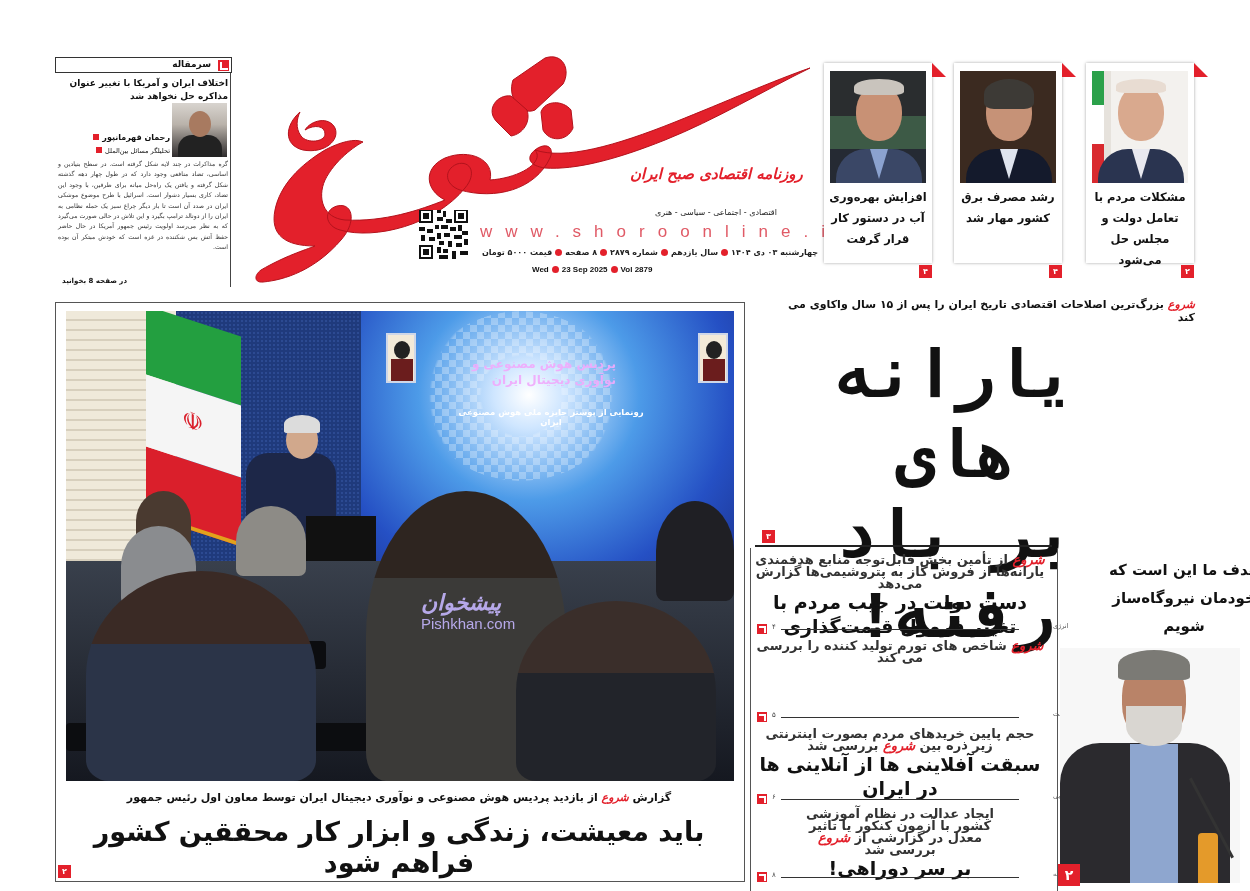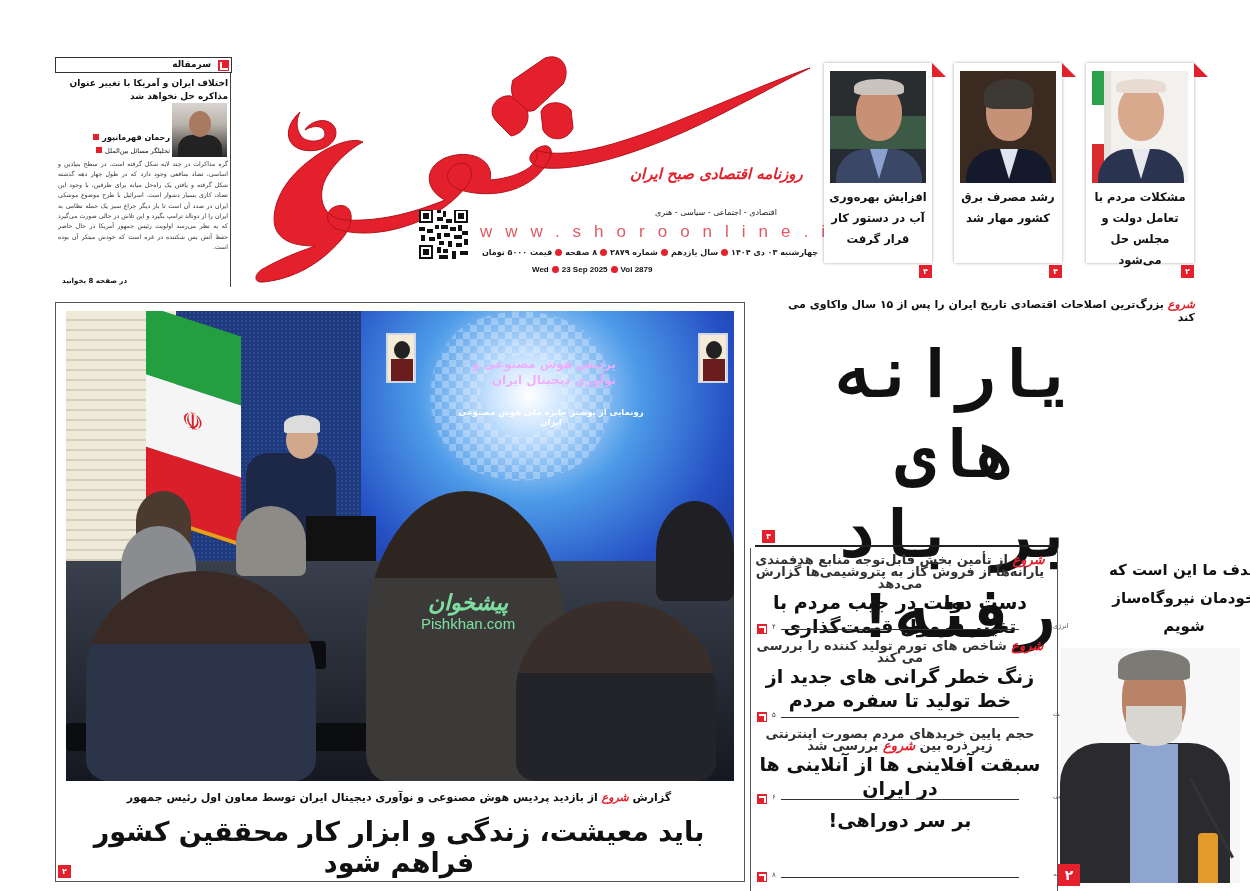--- a/index.html
+++ b/index.html
@@ -63,21 +63,21 @@
   #photo .flag .r { height:33%; background:#da1f2b; border-bottom:4px solid #e2a21c; }
   #photo .flag .emb { position:absolute; left:36px; top:18px; color:#da1f2b; font-size:24px; font-weight:bold; }
   #photo .speaker-head { position:absolute; left:220px; top:110px; width:32px; height:38px; border-radius:50%; background:#d1a88c; }
   #photo .speaker-hair { position:absolute; left:218px; top:104px; width:36px; height:18px; border-radius:50% 50% 10% 10%; background:#dcdcdc; }
   #photo .speaker-body { position:absolute; left:180px; top:142px; width:90px; height:110px; background:#1d2748; border-radius:22px 22px 0 0; }
   #photo .podium { position:absolute; left:240px; top:205px; width:70px; height:52px; background:#111; color:#bfc7d8; font-size:6px; padding:8px 4px; }
   #photo .floor { position:absolute; left:0; top:250px; width:668px; height:220px; background: linear-gradient(180deg,#39404c 0%, #151820 100%); }
   #photo .chair { position:absolute; height:28px; background:#0c0d10; border-radius:4px; }
   #photo .person { position:absolute; border-radius:50% 50% 10% 10%; }
   #photo .plants { position:absolute; left:360px; top:245px; width:90px; height:22px; background: radial-gradient(circle at 20% 50%, #3a8a3a 8px, transparent 9px), radial-gradient(circle at 55% 40%, #4ea64a 9px, transparent 10px), radial-gradient(circle at 85% 55%, #337d33 8px, transparent 9px); }
-  #watermark { position:absolute; left:355px; top:278px; color:#86efac; text-align:center; opacity:.9; }
+  #watermark { position:absolute; left:355px; top:278px; color:#c4b5fd; text-align:left; opacity:.9; }
   #watermark .fa { font-family:"DejaVu Serif", serif; font-size:22px; font-weight:bold; font-style:italic; display:block; }
   #watermark .en { font-family:"Liberation Sans", sans-serif; font-size:15px; direction:ltr; display:block; }
 
   #photo-kicker { position:absolute; right:12px; top:488px; width:666px; text-align:center; font-size:11px; font-weight:bold; }
   #photo-headline { position:absolute; right:12px; top:513px; width:666px; text-align:center; font-size:27px; font-weight:900; letter-spacing:-.5px; }
   .brand-script { font-family:"DejaVu Serif", serif; color:#e3202b; font-style:italic; font-weight:bold; }
 
   
   #lead-kicker { left: 770px; top: 298px; width: 425px; text-align:right; font-size: 11px; font-weight:bold; }
   #lead-headline { left: 770px; top: 340px; width: 370px; text-align:center; font-size: 66px; font-weight:900; line-height: 80px; letter-spacing:-1px;font-family:Liberation Mono, monospace; }
@@ -265,41 +265,41 @@
   </div>
   <div class="brief-sep" style="top:74px;">
     <span class="ar"></span>
       <span class="n">۴</span>
       <span class="ln"></span>
       <span class="sec">انرژی</span>
   </div>
 
   <div class="brief" style="top:92px;">
     <div class="kicker"><span class="brand-script">شروع</span> <span>شاخص های تورم تولید کننده را بررسی می کند</span></div>
-    <div class="head">زنگ خطر گرانی های جدید از خط تولید تا سفره مردم</div>
   </div>
   <div class="brief-sep" style="top:162px;">
     <span class="ar"></span>
       <span class="n">۵</span>
       <span class="ln"></span>
       <span class="sec">صنعت</span>
   </div>
 
   <div class="brief" style="top:180px;">
     <div class="kicker"><span>حجم پایین خریدهای مردم بصورت اینترنتی زیر ذره بین</span> <span class="brand-script">شروع</span> <span>بررسی شد</span></div>
     <div class="head">سبقت آفلاینی ها از آنلاینی ها در ایران</div>
   </div>
   <div class="brief-sep" style="top:244px;">
     <span class="ar"></span>
       <span class="n">۶</span>
       <span class="ln"></span>
       <span class="sec">زیربنایی</span>
   </div>
 
   <div class="brief" style="top:260px;">
+    <div class="kicker" style="width:200px;margin:0 auto;"><span>ایجاد عدالت در نظام آموزشی کشور با آزمون کنکور یا تاثیر معدل در گزارشی از</span> <span class="brand-script">شروع</span> <span>بررسی شد</span></div>
     <div class="head">بر سر دوراهی!</div>
   </div>
   <div class="brief-sep" style="top:322px;">
     <span class="ar"></span>
       <span class="n">۸</span>
       <span class="ln"></span>
       <span class="sec">جامعه</span>
   </div>
 </div>
 

